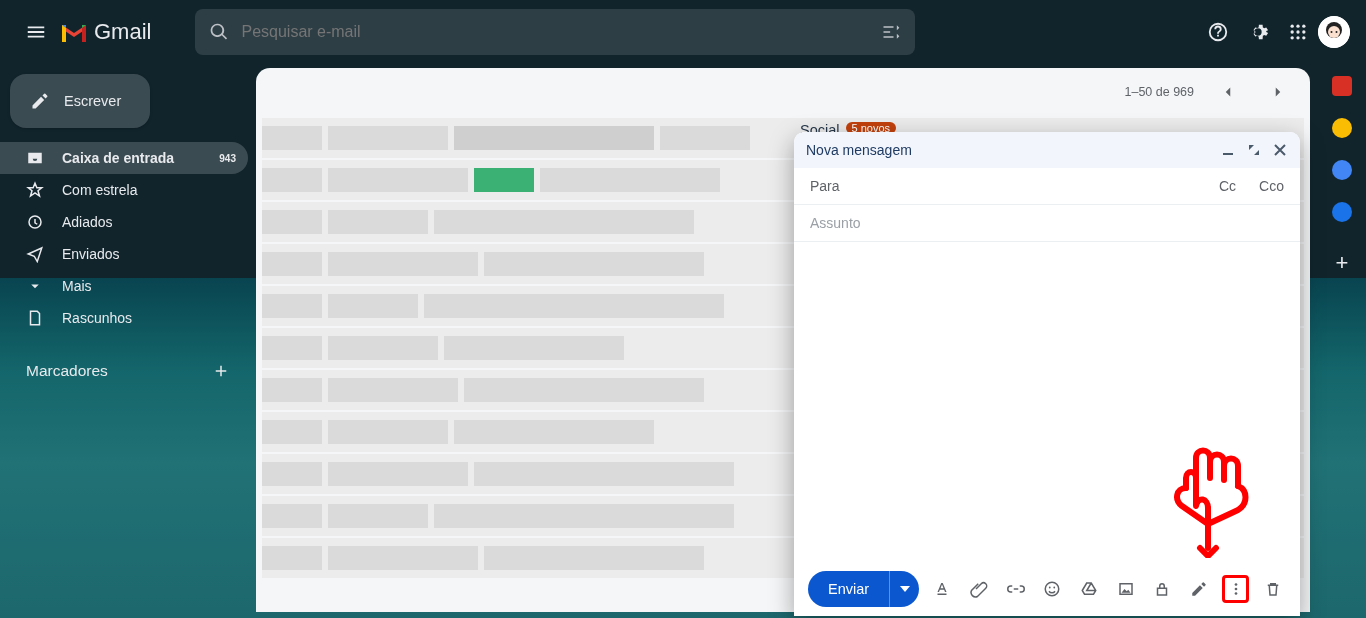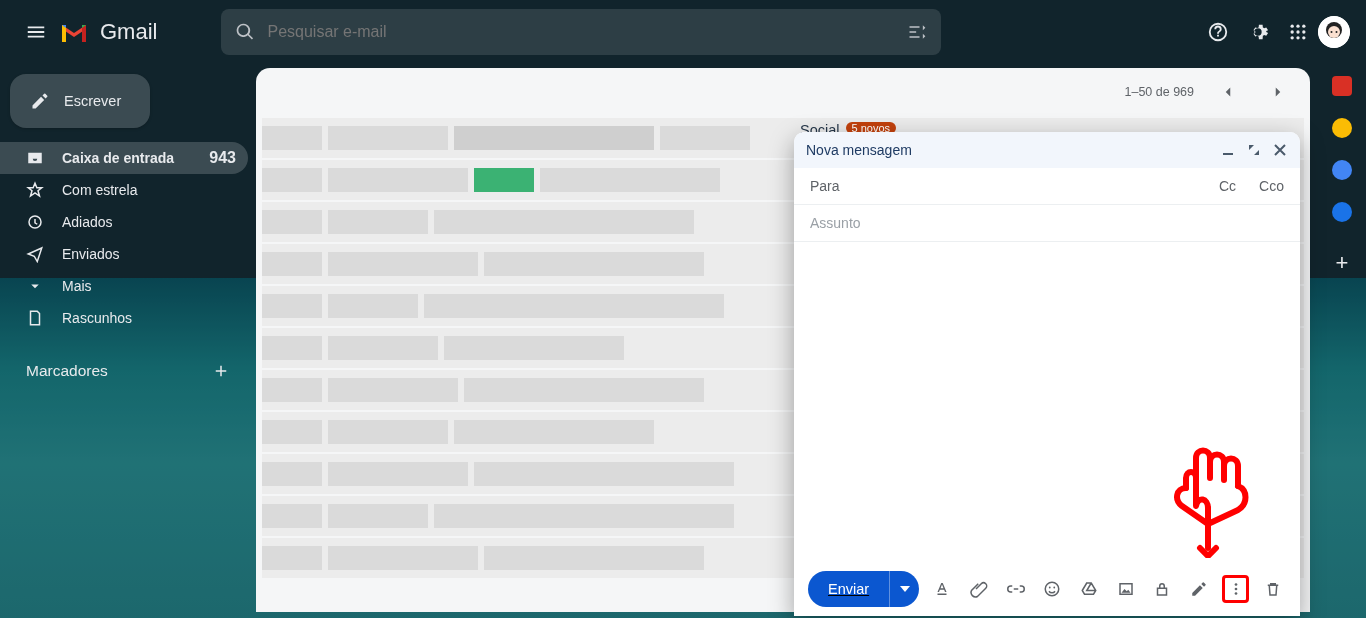--- a/index.html
+++ b/index.html
@@ -4,35 +4,35 @@
 <style>
   * { margin:0; padding:0; box-sizing:border-box; font-family: Arial, sans-serif; }
   html,body { width:1366px; height:618px; overflow:hidden; }
   body { position:relative; background:#0b4856; }
   .bg { position:absolute; inset:0; background:linear-gradient(to bottom,#1b3946 0%,#1b3946 45%,#0e6b7e 45%,#1fa0a8 60%,#33b2b8 75%,#2da2aa 100%); }
   .overlay-dark { position:absolute; inset:0; background:rgba(0,0,0,0.36); }
 
   
   .hdr { position:absolute; top:0; left:0; right:0; height:64px; display:flex; align-items:center; padding:0 16px; color:#e8eaed; }
   .icon-btn { width:40px; height:40px; border-radius:50%; display:flex; align-items:center; justify-content:center; color:#e8eaed; cursor:pointer; }
-  .logo { display:flex; align-items:center; gap:12px; margin-left:4px; margin-right:64px; font-size:22px; }
+  .logo { display:flex; align-items:center; gap:6px; margin-left:4px; margin-right:44px; font-size:22px; }
   .logo-mark { width:28px; height:20px; position:relative; }
   .search { flex:0 0 720px; height:46px; background:rgba(255,255,255,0.12); border-radius:8px; display:flex; align-items:center; padding:0 14px; color:#bdc1c6; }
   .search input { flex:1; background:transparent; border:none; outline:none; color:#bdc1c6; font-size:16px; margin-left:12px; }
   .spacer { flex:1; }
   .avatar { width:32px; height:32px; border-radius:50%; background:#fff; display:flex; align-items:center; justify-content:center; overflow:hidden; }
   .avatar svg{display:block}
 
   
   .sidebar { position:absolute; top:64px; left:0; width:248px; padding-top:10px; color:#e8eaed; }
   .compose { margin:0 0 14px 10px; height:54px; width:140px; border-radius:16px; background:rgba(255,255,255,0.18); display:flex; align-items:center; gap:14px; padding:0 20px; font-size:14.5px; cursor:pointer; box-shadow:0 1px 3px rgba(0,0,0,.2);}
   .nav { list-style:none; }
   .nav li { height:32px; display:flex; align-items:center; gap:18px; padding:0 12px 0 26px; font-size:14px; border-radius:0 16px 16px 0; cursor:pointer;}
   .nav li.active { background:rgba(255,255,255,0.18); font-weight:600; }
-  .nav .count { margin-left:auto; font-size:16px; }
+  .nav .count { margin-left:auto; font-size:10px; }
   .labels-hdr { display:flex; align-items:center; justify-content:space-between; padding:0 18px 0 26px; margin-top:28px; font-size:15.5px; }
 
   
   .main-panel { position:absolute; top:68px; left:256px; width:1054px; height:544px; background:#f5f6f7; border-radius:14px 14px 0 0; overflow:hidden; }
   .list-tools { height:48px; display:flex; align-items:center; justify-content:flex-end; padding:0 16px; color:#5f6368; font-size:12.5px; gap:18px;}
   .chev { width:32px;height:32px; display:flex;align-items:center;justify-content:center;border-radius:50%;cursor:pointer;color:#5f6368;}
   .blur-rows { position:relative; height:calc(100% - 48px); padding:0 6px; }
   .blur-rows .row { height:40px; margin:2px 0; background:#ececec; display:flex; gap:6px; }
   .blur-rows .row span{background:#dadada;height:24px;margin:8px 0;}
   .social-tag { position:absolute; top:4px; left:544px; display:flex; align-items:flex-start; gap:6px; color:#26374a; font-size:14.5px;}
@@ -47,21 +47,21 @@
   .compose-win { position:absolute; bottom:2px; right:66px; width:506px; height:484px; background:#fff; border-radius:10px 10px 0 0; box-shadow:0 8px 24px rgba(0,0,0,.35); display:flex; flex-direction:column; overflow:hidden;}
   .cw-hdr { height:36px; background:#f2f6fc; display:flex; align-items:center; padding:0 12px; color:#1f3b63; font-size:14px;}
   .cw-hdr .ttl{font-weight:500;}
   .cw-hdr .r{margin-left:auto;display:flex;gap:10px;color:#4a5a6b;}
   .cw-hdr .r span{cursor:pointer;width:16px;height:16px;display:flex;align-items:center;justify-content:center;}
   .cw-field { padding:10px 16px; border-bottom:1px solid #eceff1; display:flex; align-items:center; color:#5f6368; font-size:14px;}
   .cw-field .cc{margin-left:auto;display:flex;gap:23px;color:#5f6368;}
   .cw-field .cc span{cursor:pointer;}
   .cw-field.subject{border-bottom:1px solid #eceff1;}
   .cw-body { flex:1; }
-  .cw-ftr { height:54px; display:flex; align-items:center; padding:0 14px; gap:10px;text-decoration:underline;}
+  .cw-ftr { height:54px; display:flex; align-items:center; padding:0 14px; gap:10px;}
   .send-grp{display:flex;}
   .send-btn { height:36px; background:#0b57d0; color:#fff; border:none; border-radius:18px 0 0 18px; padding:0 20px; font-size:14.5px; font-weight:500; cursor:pointer;}
   .send-more { width:30px; height:36px; background:#0b57d0; border:none; border-left:1px solid rgba(255,255,255,.35); border-radius:0 18px 18px 0; color:#fff; display:flex;align-items:center;justify-content:center;cursor:pointer;}
   .tool-ico { width:28px;height:28px;display:flex;align-items:center;justify-content:center;color:#5f6368;cursor:pointer;border-radius:4px;}
   .tool-ico.boxed{border:3px solid #ff0000;border-radius:4px;}
   .cw-ftr .trash{margin-left:auto;}
 
   
   .annot { position:absolute; right:100px; bottom:60px; pointer-events:none; }
 

